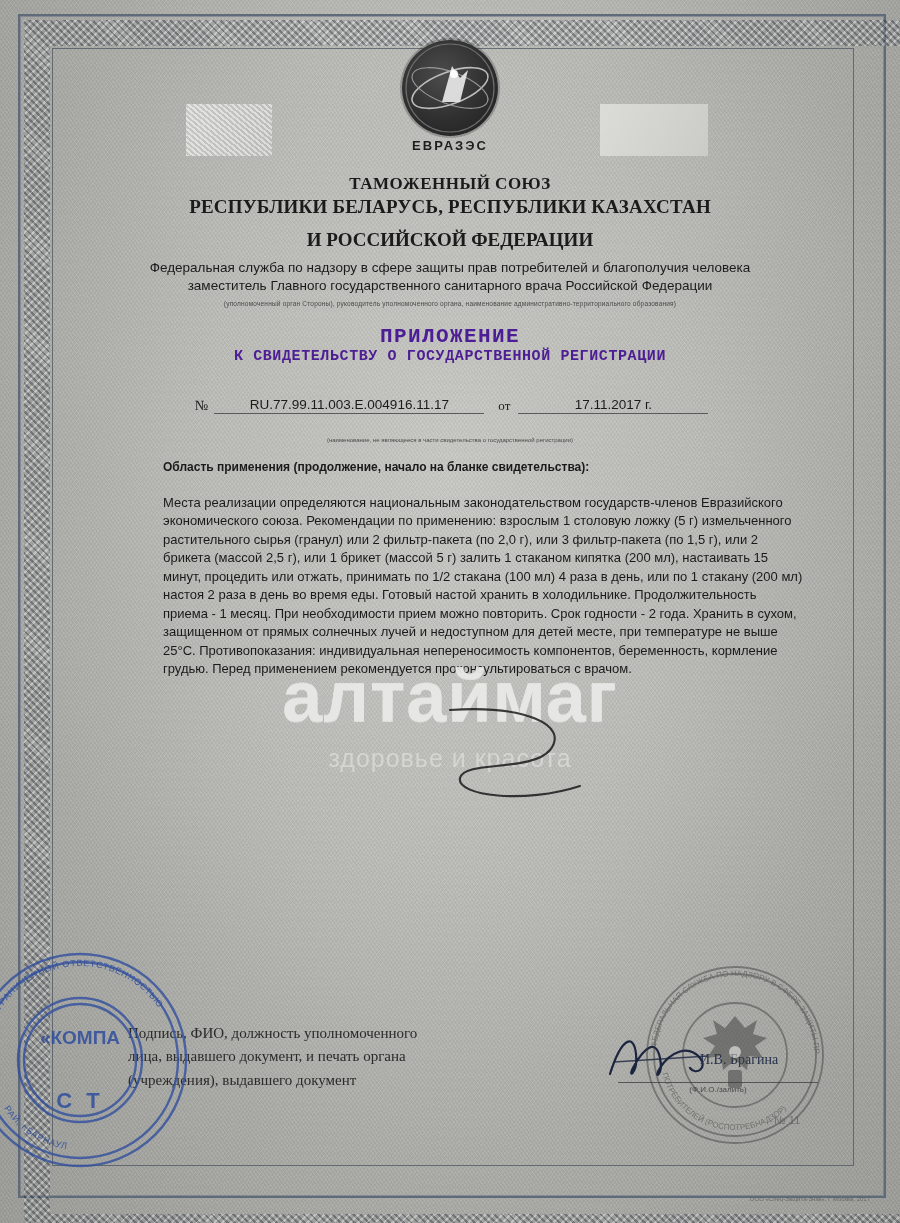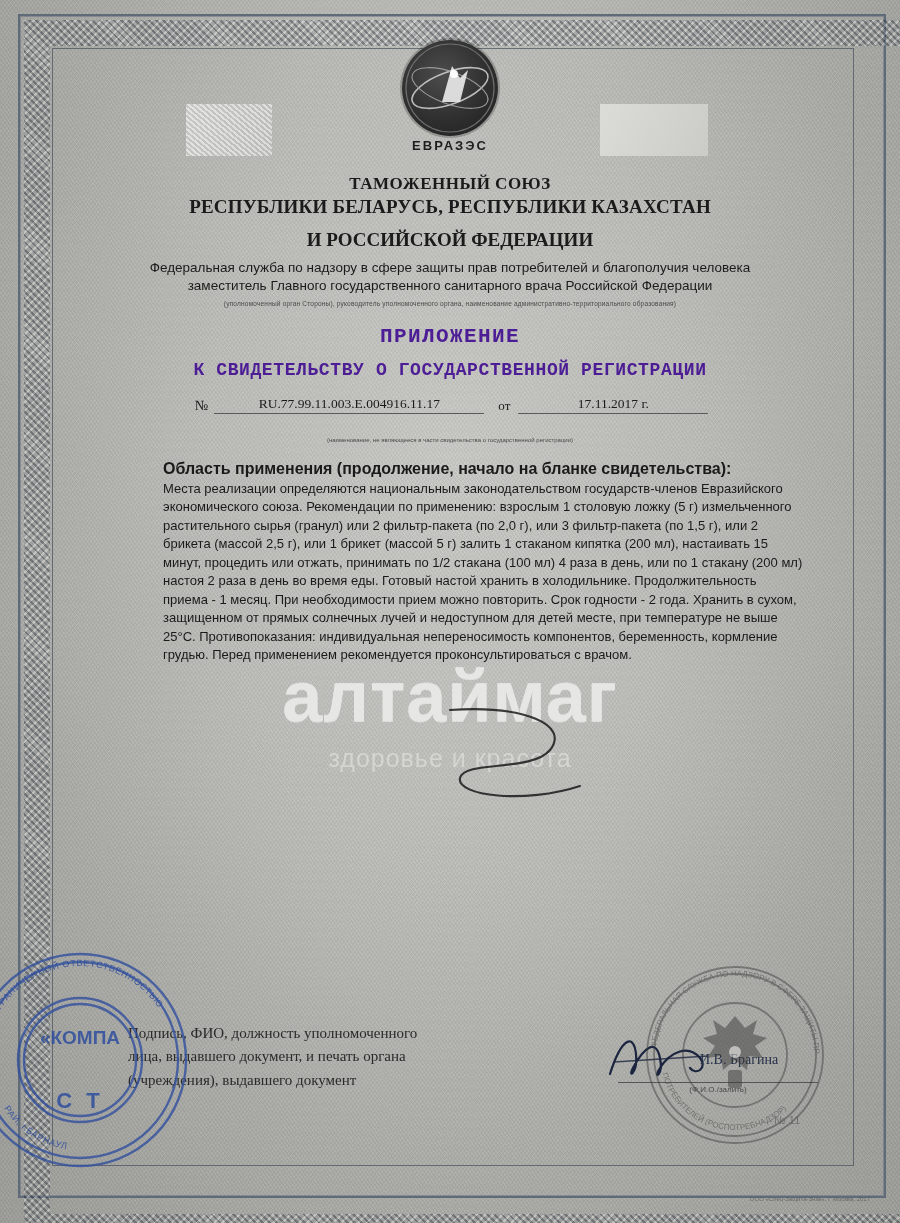--- a/index.html
+++ b/index.html
@@ -163,45 +163,45 @@
     text-align: center;
     color: #4c1d95;
     font-family: Liberation Mono, monospace;
   }
   .title-block .t1 {
     font-size: 21px;
     font-weight: bold;
     letter-spacing: 1.4px;
   }
   .title-block .t2 {
-    font-size: 18px;
+    font-size: 15px;
     font-weight: bold;
     letter-spacing: .6px;
-    margin-top: 12px;
+    margin-top: 0;
     text-align: center;
   }
 
   
   .numline {
     position: absolute;
     left: 195px;
     top: 388px;
     width: 500px;
     height: 26px;
     display: flex;
     align-items: flex-end;
     font-family: "Liberation Serif", serif;
     color: #1b1b1b;
   }
   .numline .lbl { font-size: 14px; padding-right: 6px; }
   .numline .val {
     flex: 0 0 auto;
     border-bottom: 1px solid #5a5a5a;
     font-size: 13.5px;
-    font-family: Liberation Serif, serif;
+    font-family: Liberation Sans, sans-serif;
     text-align: center;
     padding: 0 10px 1px 10px;
   }
   .numline .v-num { width: 250px; }
   .numline .v-date { width: 170px; }
   .numline .lbl-ot { font-size: 13px; padding: 0 8px 0 14px; }
 
   .caption-small2 {
     position: absolute;
     left: 60px; right: 60px;
@@ -213,23 +213,23 @@
 
   
   .body-block {
     position: absolute;
     left: 163px;
     top: 460px;
     width: 640px;
     color: #1a1a1a;
   }
   .body-heading {
-    font-size: 16px;
-    font-weight: bold;
-    margin-bottom: 2px;
+    font-size: 12px;
+    font-weight: bold;
+    margin-bottom: 20px;
   }
   .body-text {
     font-size: 13px;
     line-height: 1.42;
     text-align: left;
   }
 
   
   .watermark {
     position: absolute;

